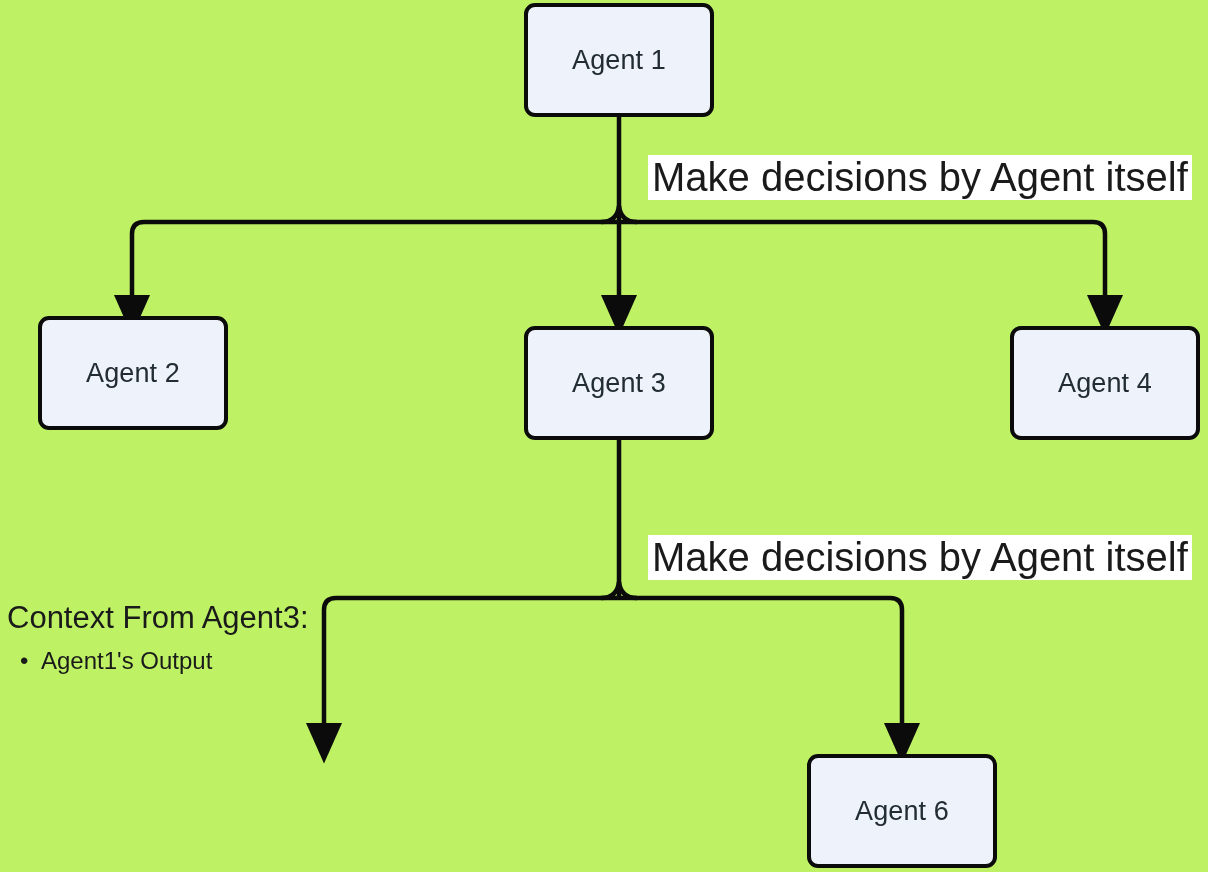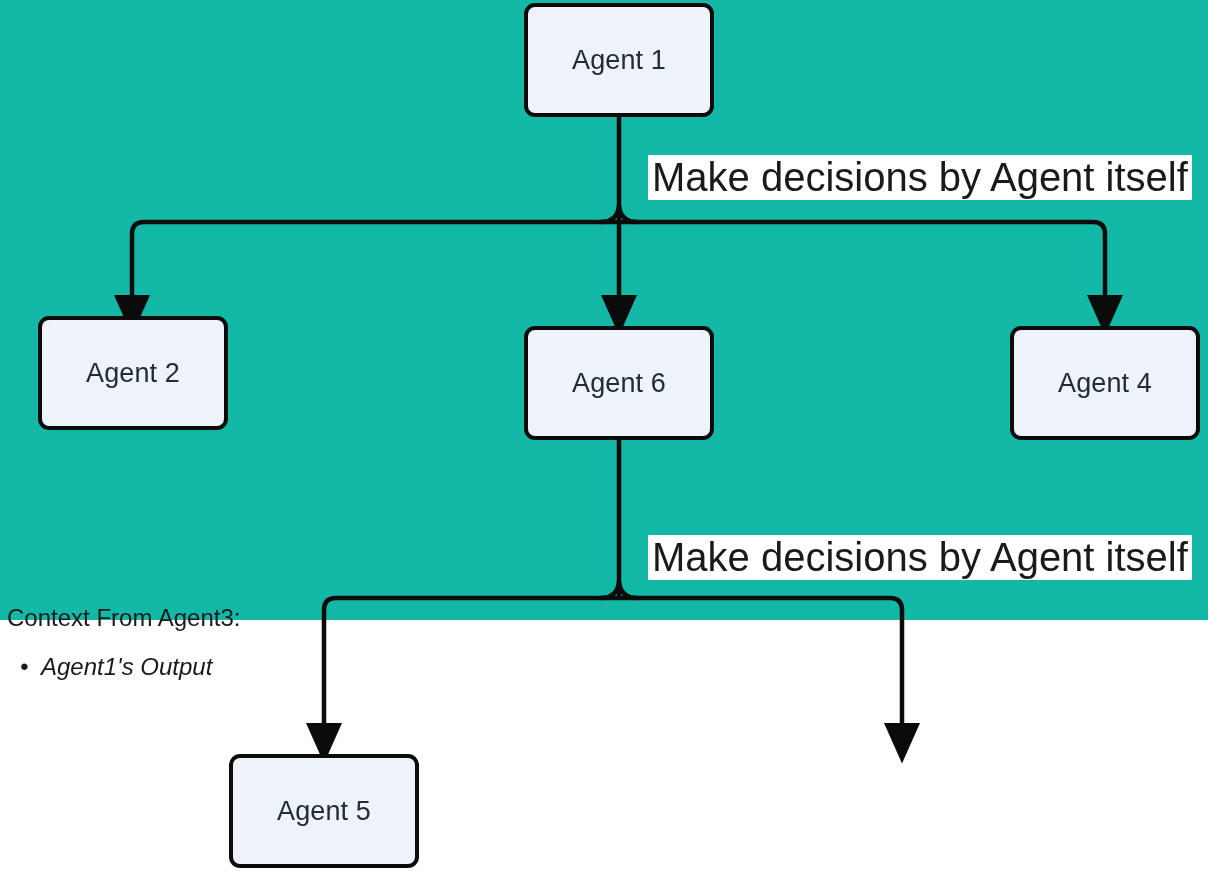--- a/index.html
+++ b/index.html
@@ -9,22 +9,22 @@
   }
   body {
     width: 1208px;
     height: 872px;
     overflow: hidden;
     font-family: "Liberation Sans", sans-serif;
   }
   #diagram-root {
     position: relative;
     width: 1208px;
-    height: 620px;
-    background: #14b8a6;
+    height: 872px;
+    background: #bef264;
   }
   #edge-layer {
     position: absolute;
     left: 0;
     top: 0;
     width: 1208px;
     height: 872px;
   }
   .node {
     position: absolute;
@@ -51,29 +51,28 @@
     white-space: nowrap;
     background: #ffffff;
     padding: 0 4px;
   }
   .context-note {
     position: absolute;
     font-family: "Liberation Sans", sans-serif;
     color: #1a1a1a;
   }
   .context-title {
-    font-size: 24px;
+    font-size: 31px;
     line-height: 30px;
     white-space: nowrap;
   }
   .context-list {
-    margin: 14px 0 0 0;
+    margin: 8px 0 0 0;
     padding-left: 34px;
     list-style: none;
-    font-style: italic;
   }
   .context-list li {
     font-size: 24px;
     line-height: 39px;
     white-space: nowrap;
     position: relative;
   }
   .context-list li::before {
     content: "\2022";
     position: absolute;
@@ -121,31 +120,31 @@
 
   <div class="node" style="left:524px; top:3px; width:190px; height:114px;">
     <span class="node-label">Agent 1</span>
   </div>
 
   <div class="node" style="left:38px; top:316px; width:190px; height:114px;">
     <span class="node-label">Agent 2</span>
   </div>
 
   <div class="node" style="left:524px; top:326px; width:190px; height:114px;">
-    <span class="node-label">Agent 6</span>
+    <span class="node-label">Agent 3</span>
   </div>
 
   <div class="node" style="left:1010px; top:326px; width:190px; height:114px;text-align:right;">
     <span class="node-label">Agent 4</span>
   </div>
 
-  <div class="node" style="left:229px; top:754px; width:190px; height:114px;">
-    <span class="node-label">Agent 5</span>
+
+  <div class="node" style="left:807px; top:754px; width:190px; height:114px;">
+    <span class="node-label">Agent 6</span>
   </div>
-
 
   <div class="edge-label" style="left:648px; top:155px;">Make decisions by Agent itself</div>
 
   <div class="edge-label" style="left:648px; top:535px;">Make decisions by Agent itself</div>
 
   <div class="context-note" style="left:7px; top:603px;">
     <div class="context-title">Context From Agent3:</div>
     <ul class="context-list">
       <li>Agent1's Output</li>
     </ul>

